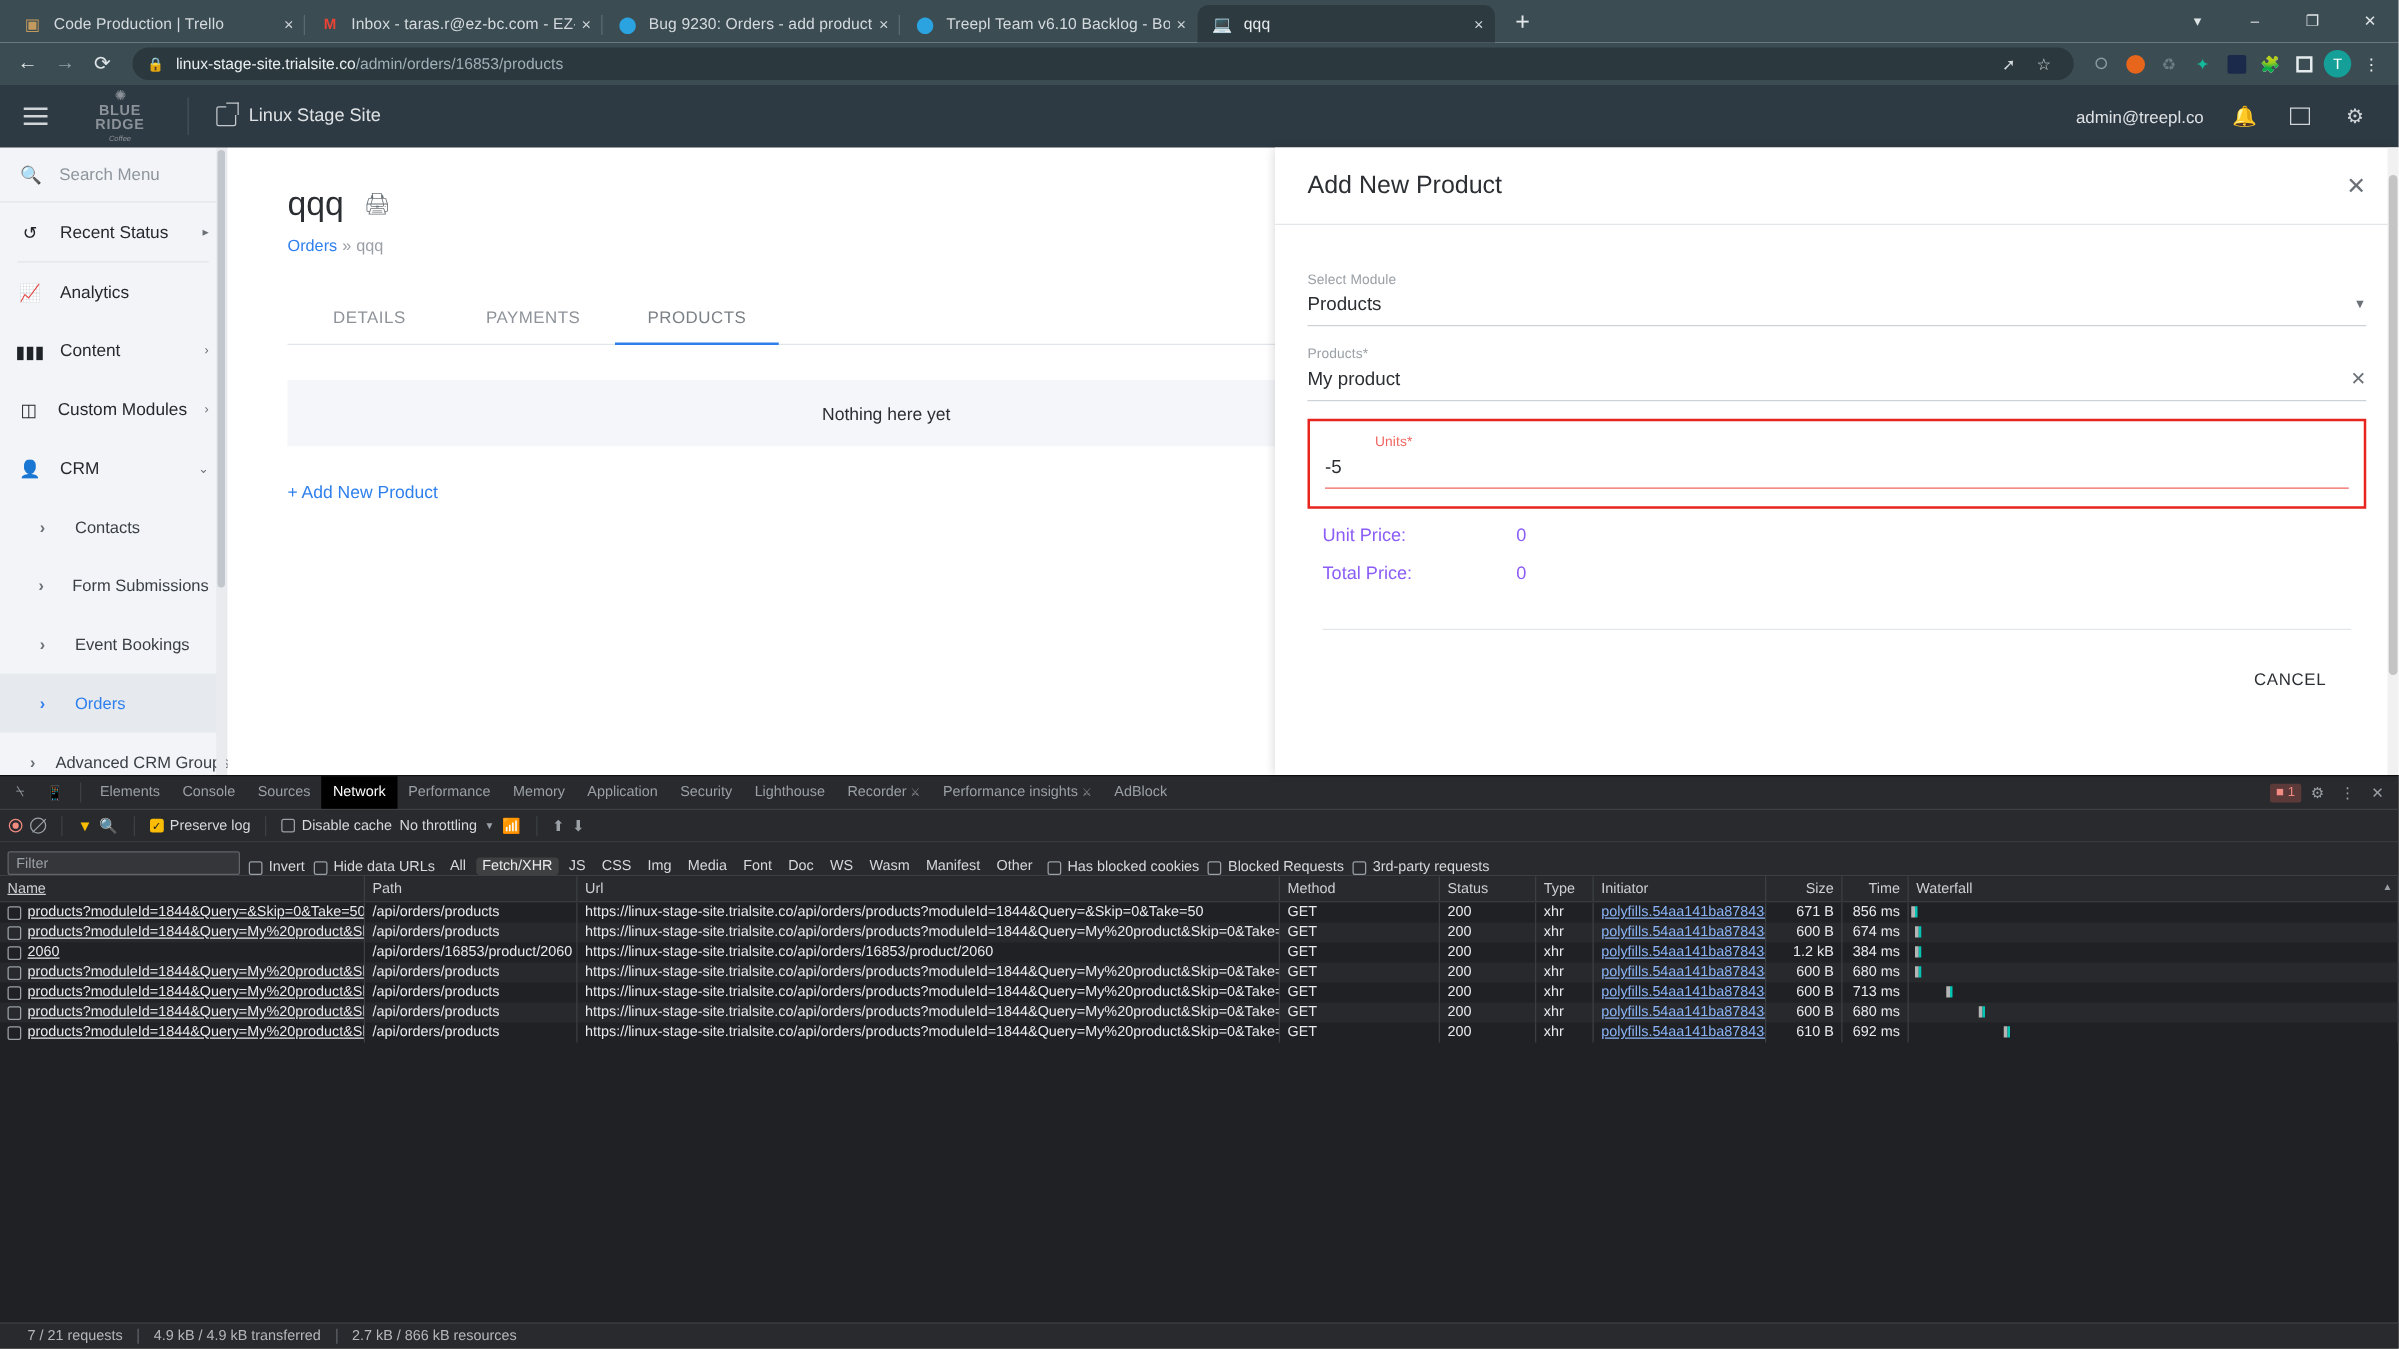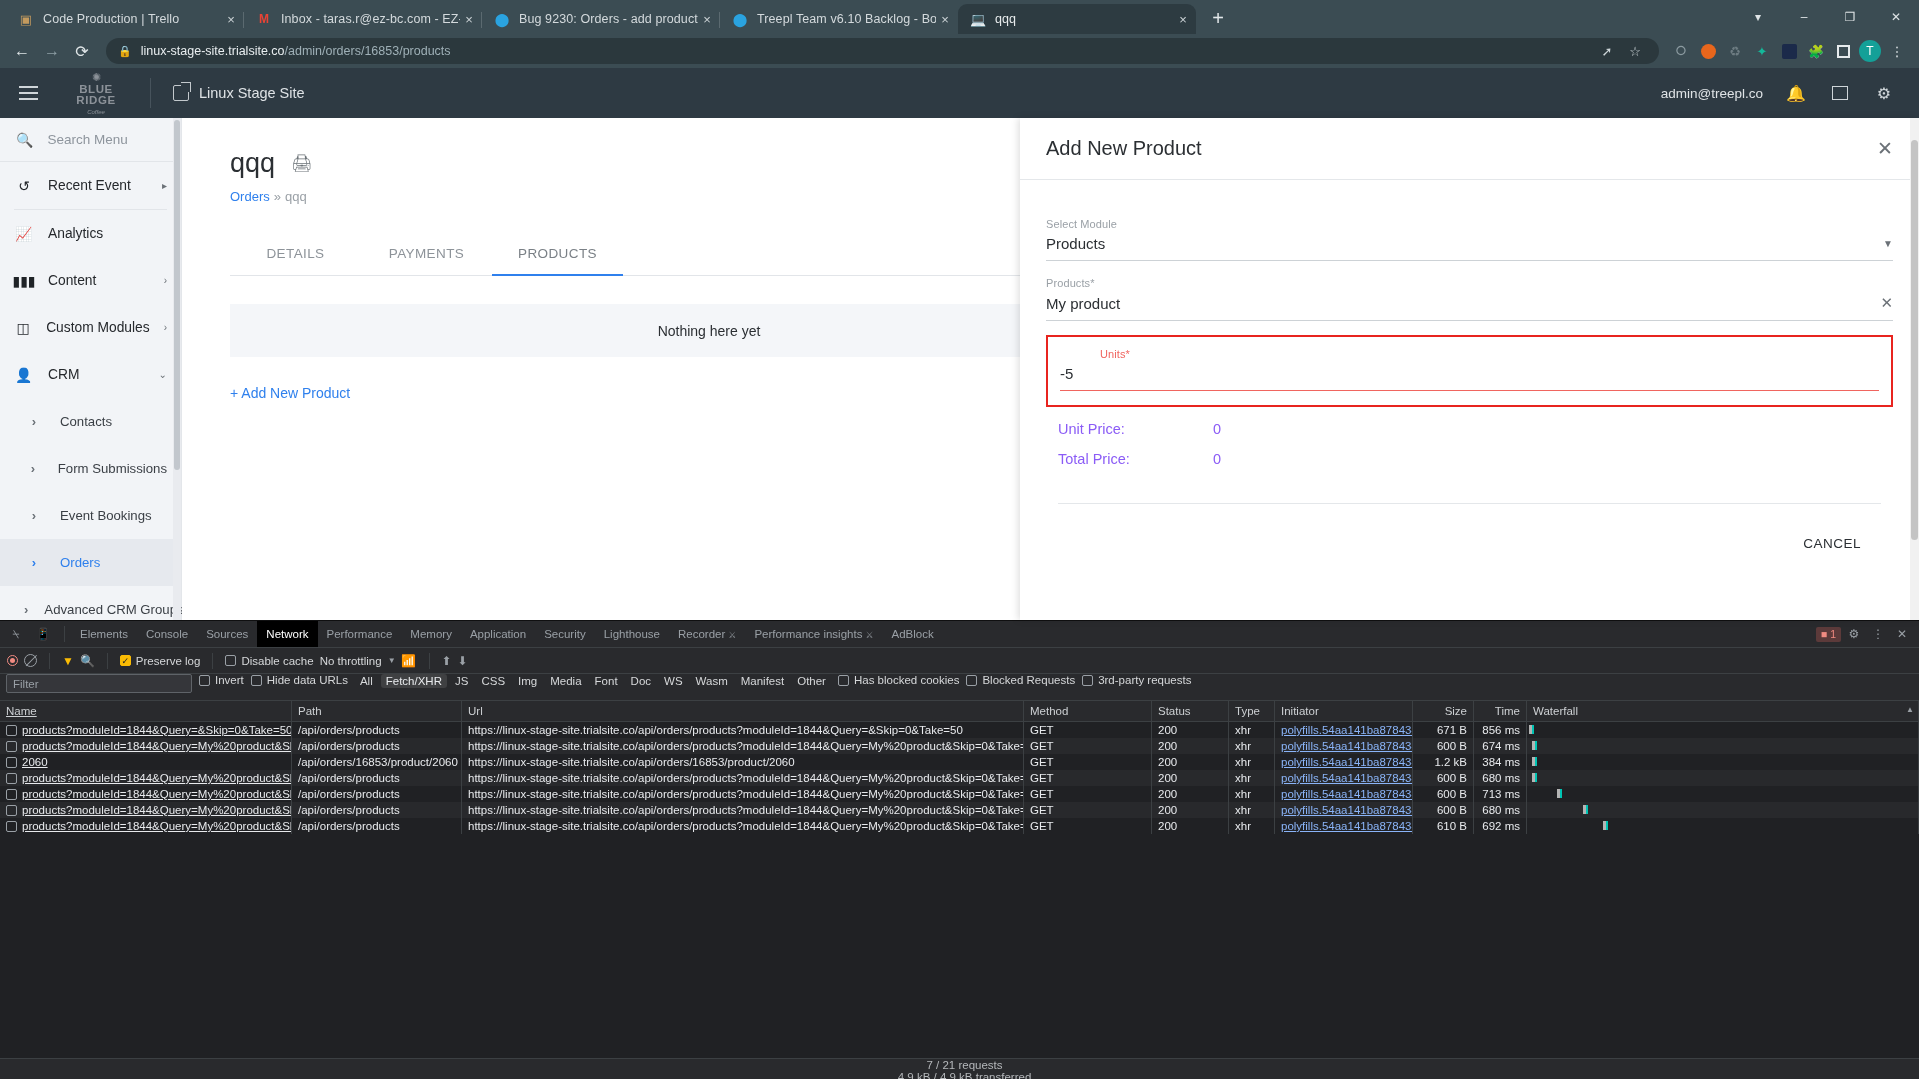--- a/index.html
+++ b/index.html
@@ -298,21 +298,21 @@
     width: 11px; height: 11px; border: 1px solid #9aa0a6; border-radius: 2px;
     display: inline-flex; align-items: center; justify-content: center;
     flex: 0 0 11px;
   }
   .cb.checked { background: #fbbc04; border-color: #fbbc04; color: #202124; font-size: 9px; }
   .tb-item { display: flex; align-items: center; gap: 5px; color: #d6d8da; font-size: 11.5px; white-space: nowrap; }
   .throttle { color: #d6d8da; font-size: 11.5px; }
   .caret-sm { color: #9aa0a6; font-size: 8px; }
 
   .dt-filterbar {
-    height: 27px; display: flex; align-items: flex-start; gap: 7px;
+    height: 27px; display: flex; align-items: flex-end; gap: 7px;
     padding: 0 0 0 6px; border-bottom: 1px solid #3c4043; background: #292a2d;
   }
   .filter-input {
     width: 186px; height: 19px; background: #35363a; border: 1px solid #5f6368;
     border-radius: 2px; color: #9aa0a6; font-size: 11.5px;
     display: flex; align-items: center; padding: 0 6px;
   }
   .rtype { color: #d6d8da; font-size: 11.5px; padding: 1px 5px; border-radius: 3px; white-space: nowrap; }
   .rtype.active { background: #3f4042; color: #e8eaed; }
 
@@ -342,21 +342,21 @@
   .dt-row.odd { background: #28292c; }
   .dt-row .row-cb { margin-right: 5px; }
   .init-link { color: #8ab4f8; text-decoration: underline; }
   .wf-bar { position: absolute; top: 3px; height: 9px; display: flex; }
   .wf-bar .w1 { width: 3px; background: #b4b4b4; }
   .wf-bar .w2 { width: 2px; background: #00c4b4; }
 
   .dt-status {
     height: 21px; display: flex; align-items: center; gap: 0;
     background: #292a2d; border-top: 1px solid #3c4043;
-    color: #b5b8bb; font-size: 11.5px; padding-left: 10px; flex-direction: column;
+    color: #b5b8bb; font-size: 11.5px; padding-left: 10px;
   }
   .dt-status .seg { padding: 0 12px; }
   .dt-status .vline { width: 1px; height: 12px; background: #5f6368; }
 
   .wf-sort { position: absolute; right: 4px; top: 4px; color: #9aa0a6; font-size: 8px; }
 </style>
 </head>
 <body>
 
 <div class="browser-tabbar">
@@ -471,21 +471,21 @@
   </div>
 
   <div class="sidebar">
     <div class="sb-search">
       <span style="color:#8e959d;font-size:14px;">🔍</span>
       <span class="sb-search-ph">Search Menu</span>
     </div>
     <div id="sidebar-items">
         <div class="sb-item">
           <span class="sb-ico" style="font-size:14px;color:#1f2327;">↺</span>
-          <span class="sb-label">Recent Event</span>
+          <span class="sb-label">Recent Status</span>
           <span class="sb-caret">▸</span>
         </div>
         <div class="sb-divider"></div>
         <div class="sb-item">
           <span class="sb-ico" style="font-size:14px;color:#1f2327;">📈</span>
           <span class="sb-label">Analytics</span>
         </div>
         <div class="sb-item">
           <span class="sb-ico" style="font-size:14px;color:#1f2327;">▮▮▮</span>
           <span class="sb-label">Content</span>

